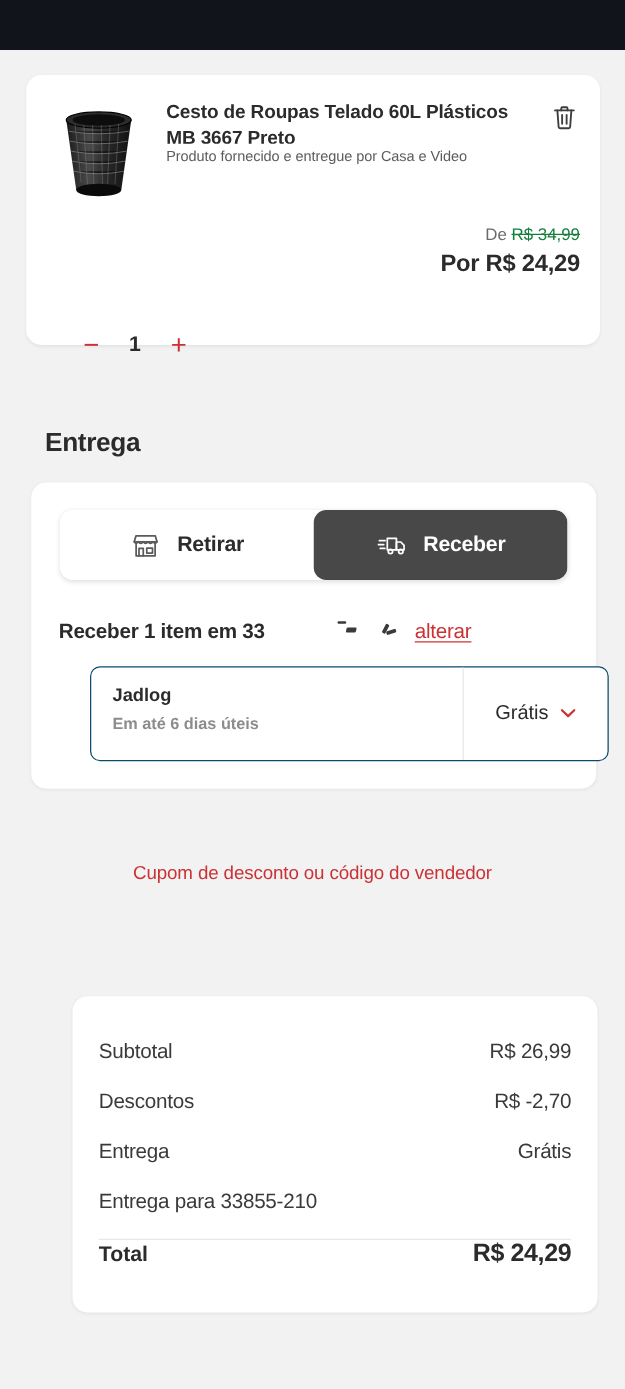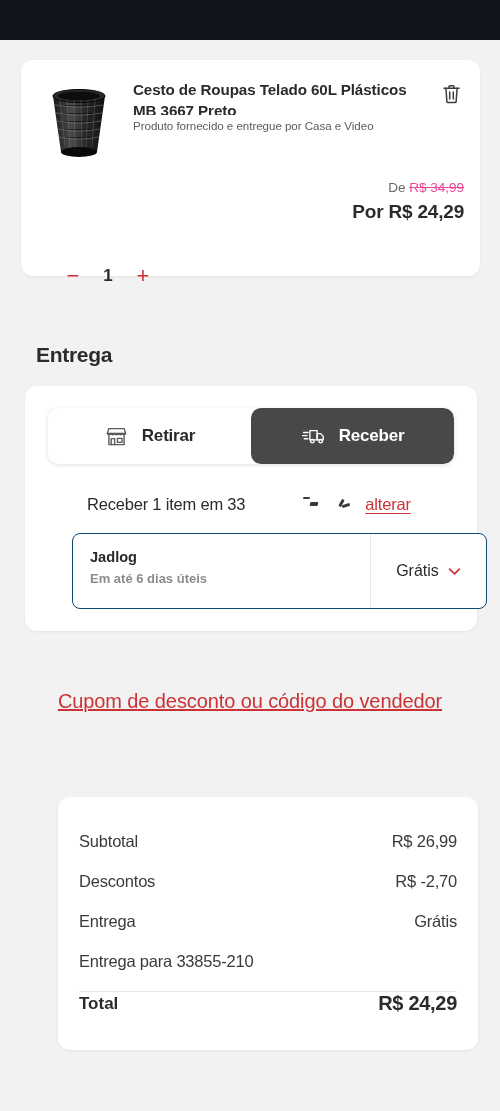--- a/index.html
+++ b/index.html
@@ -115,21 +115,21 @@
 
   .price-old-line {
     font-size: 13.5px;
     color: #6a6a6a;
     line-height: 19px;
     white-space: nowrap;
   }
 
   .price-old-line .old-value {
     text-decoration: line-through;
-    color: #ec4899;
+    color: #15803d;
   }
 
   .price-new {
     margin-top: 2px;
     font-size: 19px;
     font-weight: 700;
     color: #2b2b2b;
     line-height: 26px;
     letter-spacing: -0.2px;
     white-space: nowrap;
@@ -239,21 +239,21 @@
     top: 106px;
     width: 408px;
     display: flex;
     align-items: baseline;
     font-size: 16.5px;
     color: #2b2b2b;
     letter-spacing: -0.2px;
     white-space: nowrap;
   }
 
-  .receber-text { font-weight: 400; margin-left: 40px; }
+  .receber-text { font-weight: 700; }
 
   
   .cep-glitch {
     position: relative;
     display: inline-block;
     width: 118px;
     height: 18px;
     margin-left: 2px;
     overflow: hidden;
     font-size: 16.5px;
@@ -328,25 +328,24 @@
     color: #2b2b2b;
   }
 
   
   .coupon-link {
     position: absolute;
     top: 690px;
     left: 0;
     width: 500px;
     text-align: center;
-    font-size: 20px;
+    font-size: 15px;
     color: #cb3235;
     cursor: pointer;
     letter-spacing: -0.1px;
-    text-decoration: underline;
   }
 
   .coupon-row {
     position: absolute;
     top: 739px;
     left: 57px;
     width: 428px;
     display: flex;
     align-items: center;
     justify-content: space-between;

